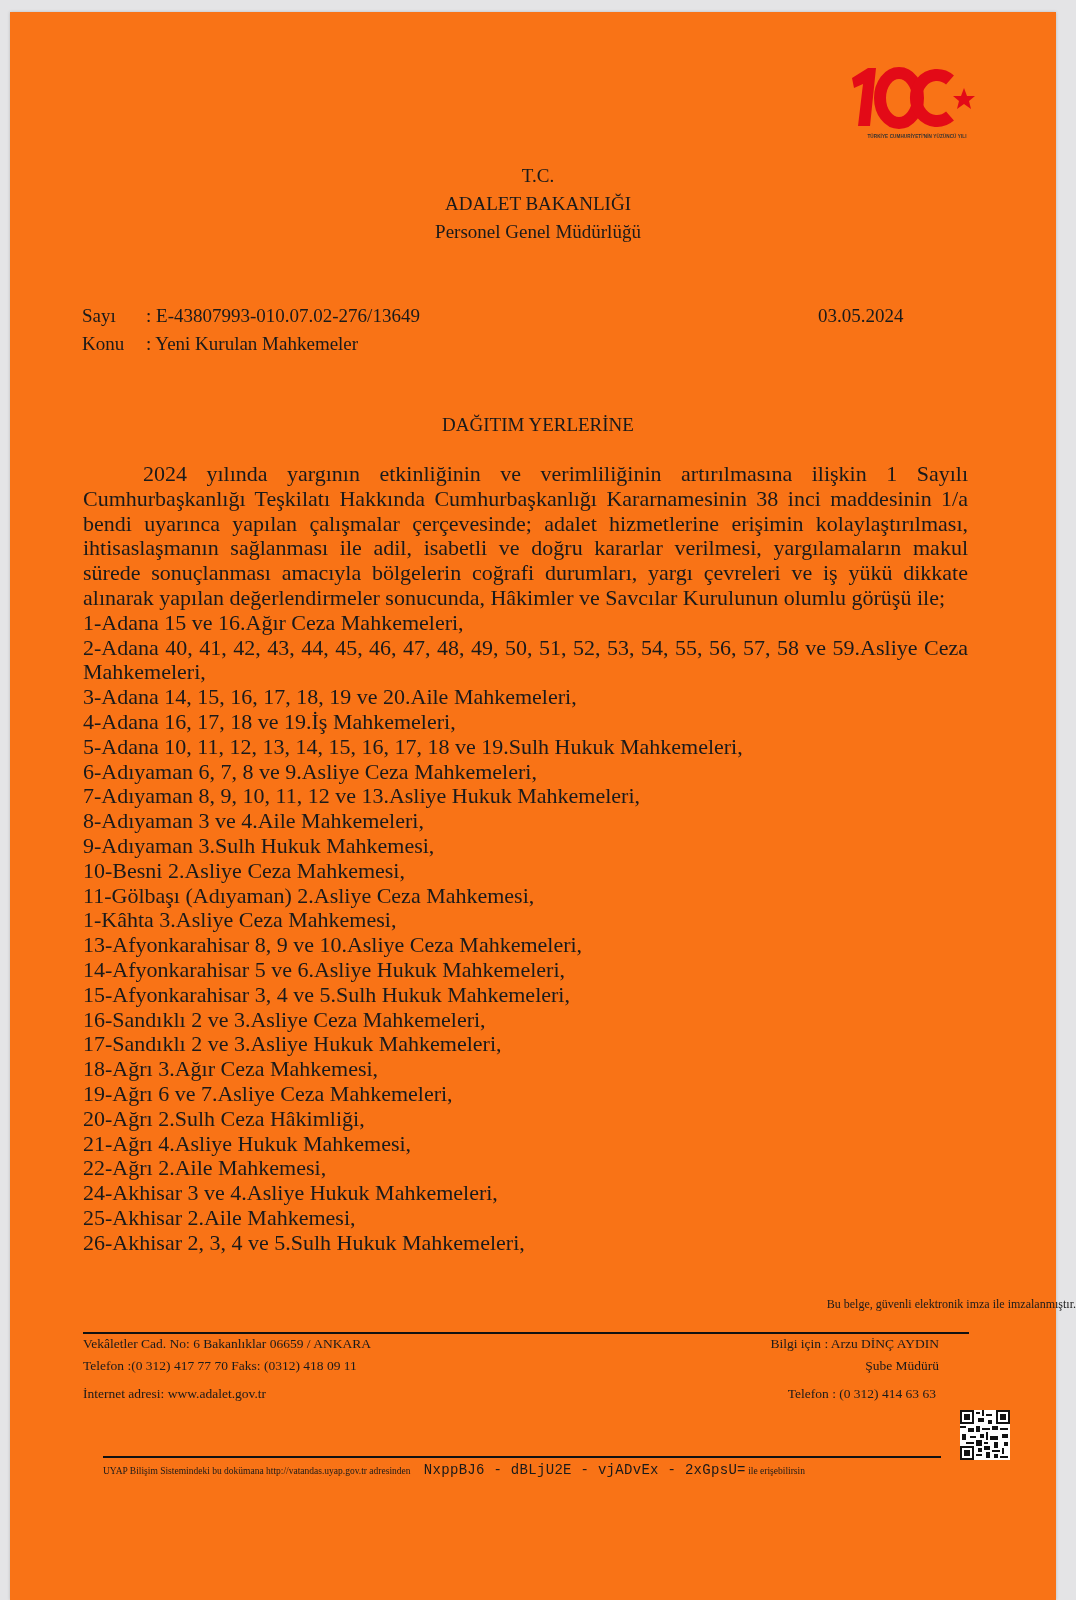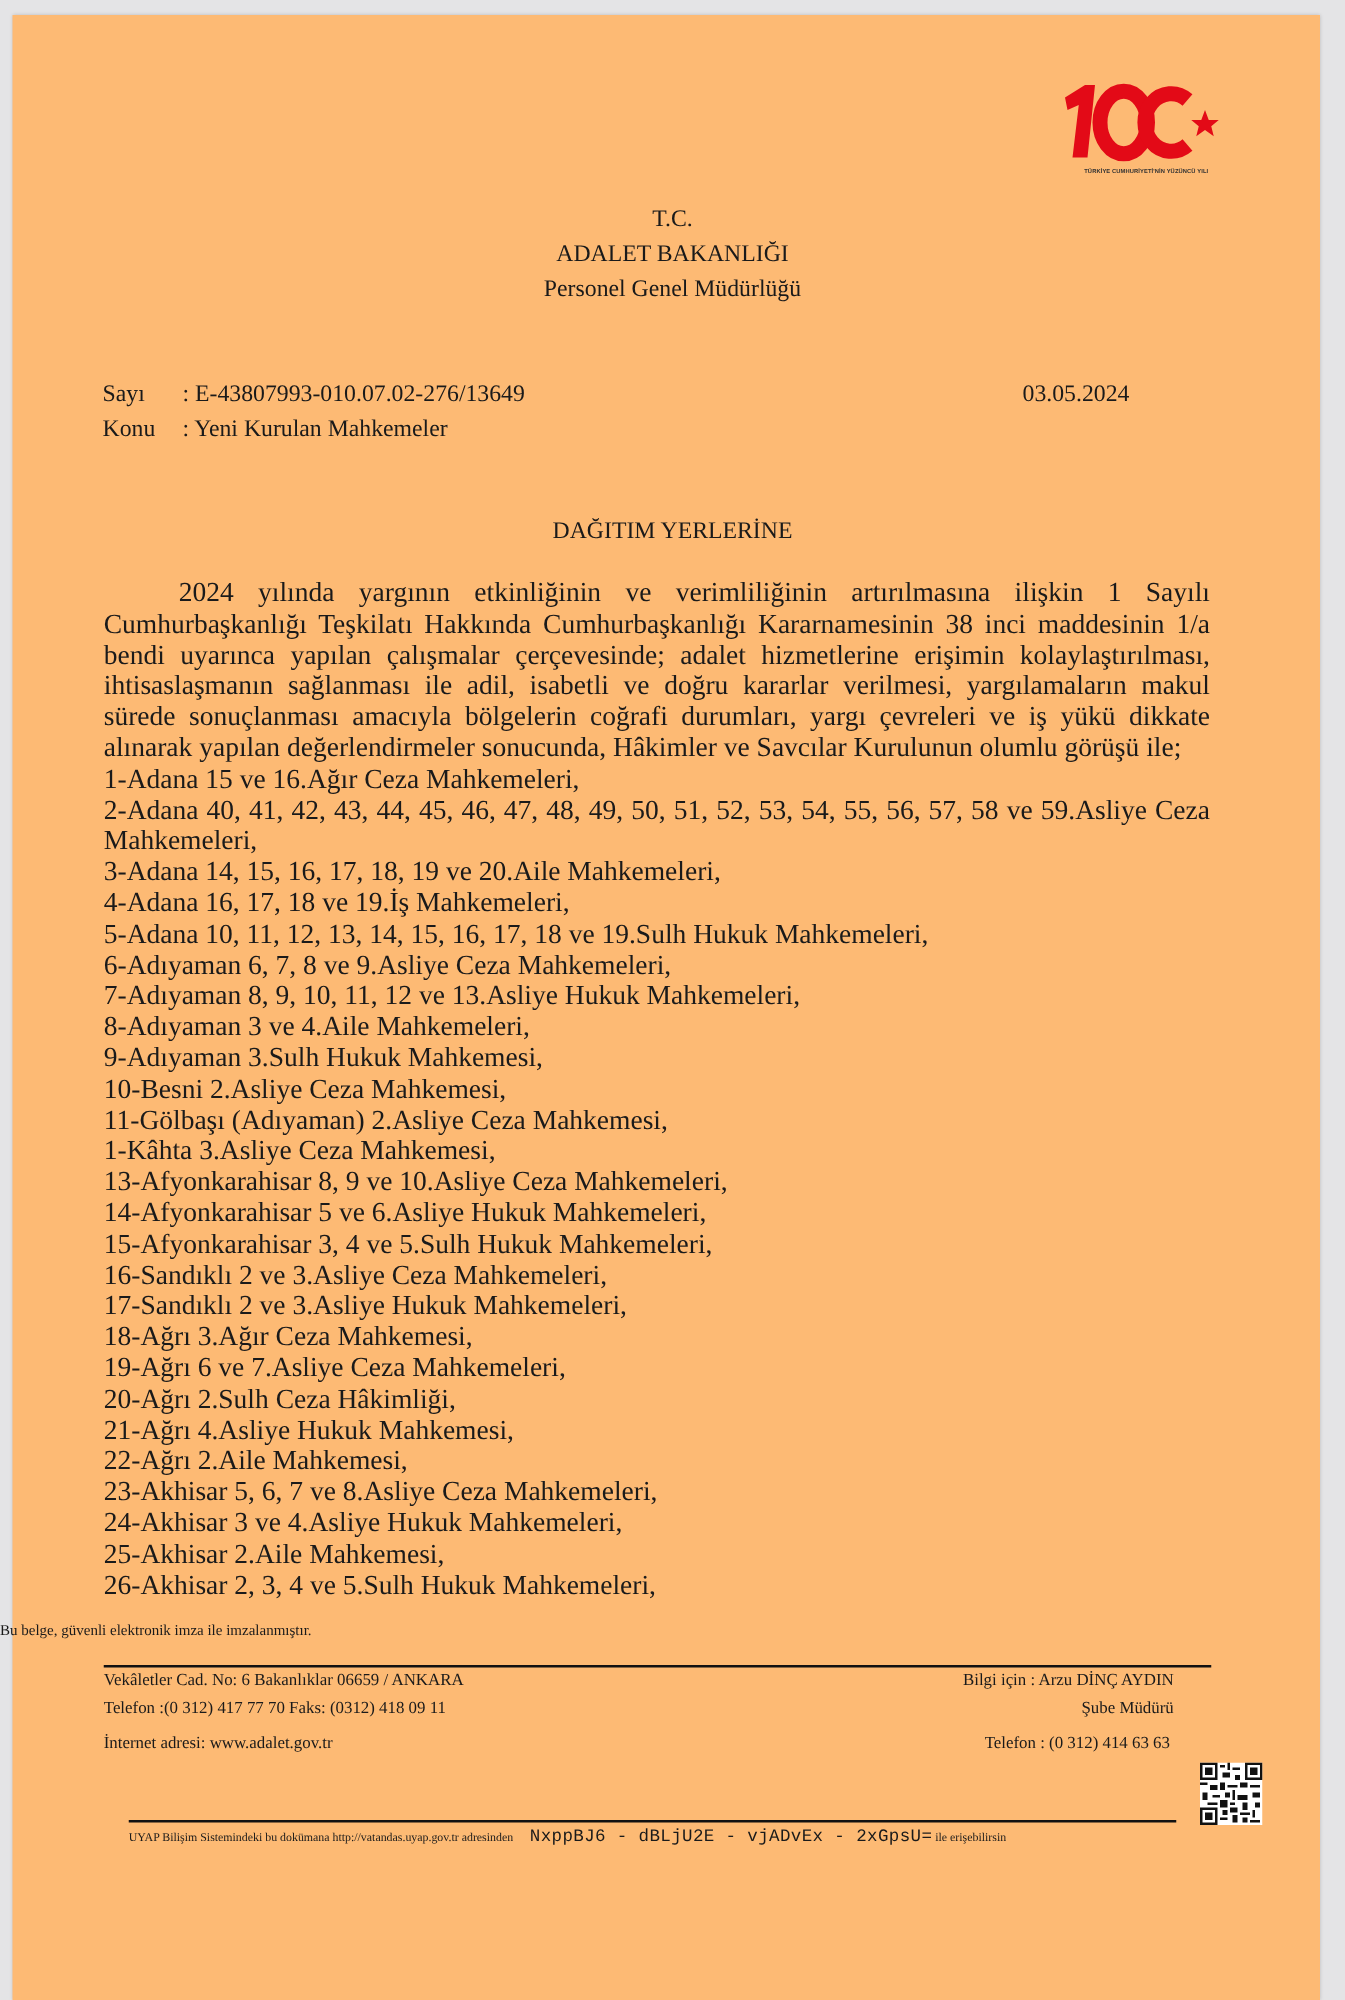--- a/index.html
+++ b/index.html
@@ -5,21 +5,21 @@
   html, body { margin: 0; padding: 0; }
   body {
     width: 1076px; height: 1600px; overflow: hidden;
     background: #e4e4e6;
     font-family: "Liberation Serif", "DejaVu Serif", serif;
     color: #1a1a1a;
   }
   .page {
     position: absolute; left: 10px; top: 12px;
     width: 1046px; height: 1588px;
-    background: #fdba74;
+    background: #f97316;
     box-shadow: 0 0 3px rgba(0,0,0,0.18);
   }
   .logo { position: absolute; left: 836px; top: 46px; width: 140px; height: 90px; }
   .logo svg { display: block; }
   .logo-caption {
     position: absolute; left: 8px; top: 76px; width: 126px;
     font-family: "Liberation Sans", sans-serif; font-size: 4.6px; font-weight: bold;
     letter-spacing: 0.1px; color: #333; white-space: nowrap; text-align: center;
   }
   .head { position: absolute; left: 0; width: 1076px; text-align: center; font-size: 19px; }
@@ -28,21 +28,21 @@
   .body-text {
     position: absolute; left: 83px; top: 462px; width: 885px;
     font-size: 22px; line-height: 24.8px; text-align: justify;
   }
   .body-text p { margin: 0; }
   .indent { text-indent: 60px; }
   .item { white-space: nowrap; }
   .item.wrap { white-space: normal; text-align: justify; }
   .sig-note {
     position: absolute; left: 0; width: 1076px; top: 1297px;
-    text-align: left; font-size: 12px;
+    text-align: right; font-size: 12px;
   }
   .rule { position: absolute; background: #111; }
   .foot { position: absolute; font-size: 13.5px; white-space: nowrap; }
   .foot.right { text-align: right; }
   .qr { position: absolute; left: 960px; top: 1410px; width: 50px; height: 50px; }
   .uyap {
     position: absolute; left: 103px; top: 1462px; width: 838px;
     font-size: 9.5px; white-space: nowrap;
   }
   .mono { font-family: "Liberation Mono", "DejaVu Sans Mono", monospace; font-size: 14px; letter-spacing: 0.3px; padding-left: 11px; }
@@ -94,21 +94,20 @@
   <div class="item">13-Afyonkarahisar 8, 9 ve 10.Asliye Ceza Mahkemeleri,</div>
   <div class="item">14-Afyonkarahisar 5 ve 6.Asliye Hukuk Mahkemeleri,</div>
   <div class="item">15-Afyonkarahisar 3, 4 ve 5.Sulh Hukuk Mahkemeleri,</div>
   <div class="item">16-Sandıklı 2 ve 3.Asliye Ceza Mahkemeleri,</div>
   <div class="item">17-Sandıklı 2 ve 3.Asliye Hukuk Mahkemeleri,</div>
   <div class="item">18-Ağrı 3.Ağır Ceza Mahkemesi,</div>
   <div class="item">19-Ağrı 6 ve 7.Asliye Ceza Mahkemeleri,</div>
   <div class="item">20-Ağrı 2.Sulh Ceza Hâkimliği,</div>
   <div class="item">21-Ağrı 4.Asliye Hukuk Mahkemesi,</div>
   <div class="item">22-Ağrı 2.Aile Mahkemesi,</div>
-  <div class="item">23-Akhisar 5, 6, 7 ve 8.Asliye Ceza Mahkemeleri,</div>
   <div class="item">24-Akhisar 3 ve 4.Asliye Hukuk Mahkemeleri,</div>
   <div class="item">25-Akhisar 2.Aile Mahkemesi,</div>
   <div class="item">26-Akhisar 2, 3, 4 ve 5.Sulh Hukuk Mahkemeleri,</div>
 </div>
 
 <div class="sig-note">Bu belge, güvenli elektronik imza ile imzalanmıştır.</div>
 
 <div class="rule" style="left:83px;top:1332px;width:886px;height:2px"></div>
 
 <div class="foot" style="left:83px;top:1336px">Vekâletler Cad. No: 6 Bakanlıklar 06659 / ANKARA</div>

